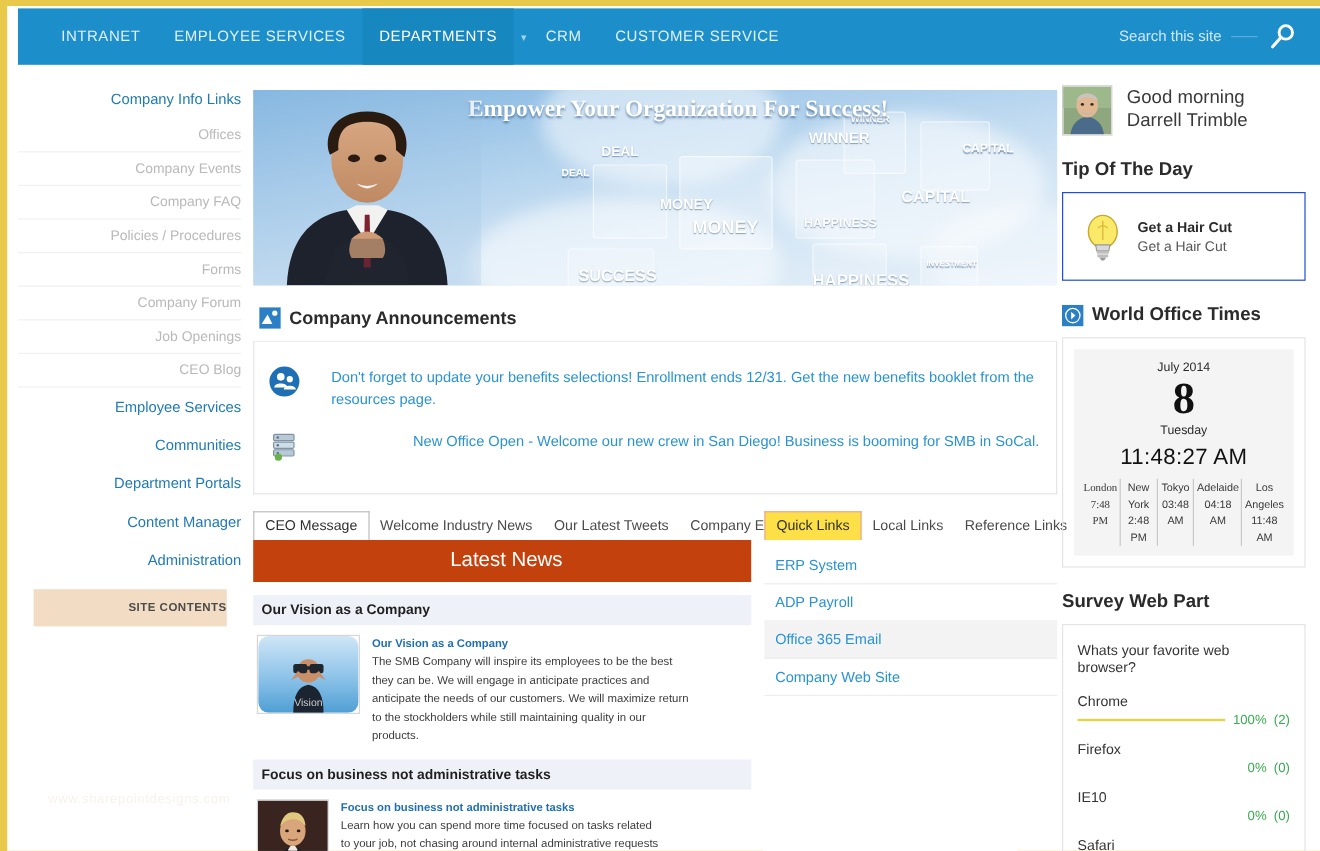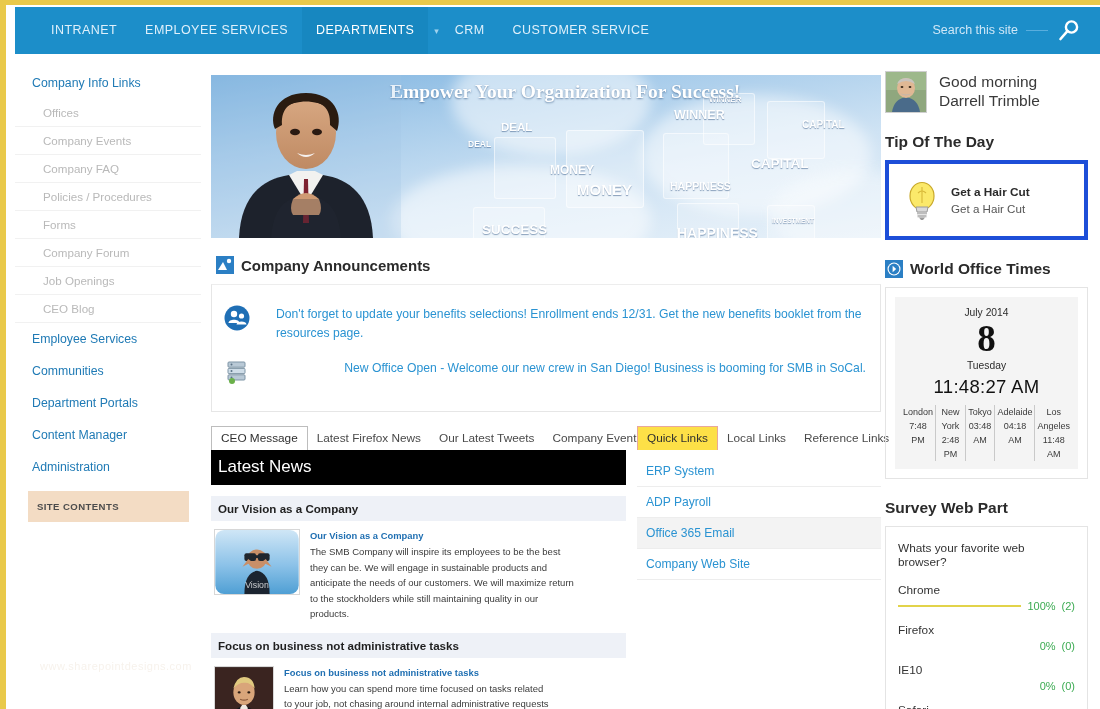--- a/index.html
+++ b/index.html
@@ -41,21 +41,21 @@
   }
   .nav-search {
     position: absolute; right: 18px; top: 0; height: 47px;
     display: flex; align-items: center; gap: 8px;
   }
   .nav-search .sp { color: #cfe7f7; font-size: 12.5px; padding-bottom: 1px; }
   .nav-search .srule { width: 22px; height: 1px; background: #59aede; }
   .search-ico { width: 26px; height: 26px; display: block; }
 
   
-  .sidebar { position: absolute; left: 9px; top: 62px; width: 186px; }
+  .sidebar { position: absolute; left: 9px; top: 62px; width: 186px; text-align: right; }
   .side-head {
     color: #1f7ab5; font-size: 12.3px; padding: 9px 0 9px 17px;
     cursor: pointer;
   }
   .side-sub {
     color: #b9b9b9; font-size: 11.6px; padding: 7px 0 7px 28px;
     border-bottom: 1px solid #f1f1f1; cursor: pointer;
   }
   .side-sub:first-of-type { color: #9b9b9b; }
   .site-contents {
@@ -112,21 +112,21 @@
   .tabcol-left { width: 415px; }
   .tabcol-right { width: 244px; margin-left: 11px; }
   .tabrow { display: flex; align-items: flex-end; height: 24px; }
   .tab {
     font-size: 11.8px; color: #4a4a4a; padding: 4px 9px 4px 9px;
     cursor: pointer; white-space: nowrap; line-height: 15px;
   }
   .tab.active-teal { border: 1px solid #bdbdbd; border-bottom: none; background: #fff; color: #2f2f2f; }
   .tab.active-red { border: 1px solid #e8a79c; border-bottom: none; background: #fde047; color: #2f2f2f; }
   .bar { color: #ffffff; font-size: 17px; padding: 7px 0 8px 7px; }
-  .bar.teal { background: #000000; }
+  .bar.teal { background: #c2410c; text-align: center; }
   .bar.red  { background: #d32d14; }
 
   .news-item { margin-top: 11px; }
   .news-hdr {
     background: #eef1f7; color: #1f1f1f; font-size: 11.6px; font-weight: bold;
     padding: 6px 0 6px 7px;
   }
   .news-body { display: flex; gap: 10px; padding: 8px 6px 0 3px; }
   .news-thumb { flex: 0 0 auto; border: 1px solid #d7d7d7; }
   .news-copy { padding-top: 1px; }
@@ -140,37 +140,37 @@
   }
   .link-row.alt { background: #f3f3f3; }
 
   
   .rail { position: absolute; left: 879px; top: 66px; width: 203px; }
   .greet { display: flex; gap: 12px; align-items: flex-start; }
   .avatar { width: 42px; height: 42px; border: 1px solid #cfcfcf; flex: 0 0 auto; overflow: hidden; }
   .greet-txt { font-size: 15.5px; color: #3a3a3a; line-height: 19px; padding-top: 1px; }
   .rail-h { font-size: 15.5px; color: #2b2b2b; font-weight: bold; padding: 20px 0 9px 0; }
   .rail-h.ico { display: flex; align-items: flex-end; gap: 7px; }
-  .rail-card { border: 4px solid #1d4ed8; }
+  .rail-card { border: 1px solid #1d4ed8; }
   .tip-body { display: flex; align-items: center; gap: 12px; padding: 15px 10px 15px 16px; }
   .tip-t { font-size: 11.8px; color: #2b2b2b; font-weight: bold; }
   .tip-s { font-size: 11.6px; color: #555; padding-top: 3px; }
 
   .clock-card { border: 1px solid #e4e4e4; padding: 9px; }
   .clock-inner { background: #f4f4f4; padding: 10px 6px 8px 6px; }
   .c-month { text-align: center; font-size: 10.3px; color: #2b2b2b; }
   .c-day   { text-align: center; font-size: 37px; line-height: 41px; color: #111; font-weight: bold; font-family: "Liberation Serif", serif; }
   .c-wday  { text-align: center; font-size: 10.3px; color: #2b2b2b; padding-top: 1px; }
   .c-time  { text-align: center; font-size: 18.5px; color: #111; padding: 5px 0 7px 0; letter-spacing: .3px; }
   .c-cities { display: flex; }
   .c-city {
     flex: 1; text-align: center; font-size: 9px; color: #3a3a3a;
     line-height: 14px; padding: 0 2px; border-left: 1px solid #c9c9c9;
   }
-  .c-city:first-child { border-left: none; }
+  .c-city:first-child { border-left: none; font-family: Liberation Serif, serif; }
 
   .survey-card { border: 1px solid #e4e4e4; padding: 14px 12px 10px 12px; }
   .sv-q { font-size: 11.8px; color: #333; padding-bottom: 14px; }
   .sv-opt { font-size: 11.8px; color: #333; padding-bottom: 3px; }
   .sv-row { display: flex; align-items: center; gap: 6px; padding-bottom: 11px; }
   .sv-track { flex: 1; height: 2px; background: transparent; }
   .sv-fill { height: 2px; background: #e2d34a; }
   .sv-pct { font-size: 11px; color: #3cab52; white-space: nowrap; }
 </style>
 </head>
@@ -302,21 +302,21 @@
         </svg>
         <span class="ann-txt">New Office Open - Welcome our new crew in San Diego! Business is booming for SMB in SoCal.</span>
       </div>
     </div>
 
     <div class="tabs-wrap">
 
       <div class="tabcol-left">
         <div class="tabrow">
           <div class="tab active-teal">CEO Message</div>
-          <div class="tab">Latest Firefox News</div>
+          <div class="tab">Welcome Industry News</div>
           <div class="tab">Our Latest Tweets</div>
           <div class="tab">Company Events</div>
         </div>
         <div class="bar teal">Latest News</div>
 
         <div class="news-item">
           <div class="news-hdr">Our Vision as a Company</div>
           <div class="news-body">
             <svg class="news-thumb" width="86" height="66" viewBox="0 0 86 66">
               <defs>
@@ -331,21 +331,21 @@
               <circle cx="43" cy="30" r="10" fill="#c98f68"></circle>
               <rect x="30" y="24" width="12" height="8" rx="2" fill="#20262e"></rect>
               <rect x="44" y="24" width="12" height="8" rx="2" fill="#20262e"></rect>
               <rect x="41" y="26" width="4" height="3" fill="#20262e"></rect>
               <path d="M28 38 L34 30 L38 33 Z" fill="#c98f68"></path>
               <path d="M58 38 L52 30 L48 33 Z" fill="#c98f68"></path>
               <text x="43" y="60" font-family="Liberation Sans, sans-serif" font-size="9" fill="#ffffff" opacity="0.75" text-anchor="middle">Vision</text>
             </svg>
             <div class="news-copy">
               <span class="news-link">Our Vision as a Company</span>
-              <div class="news-desc">The SMB Company will inspire its employees to be the best they can be. We will engage in sustainable products and anticipate the needs of our customers. We will maximize return to the stockholders while still maintaining quality in our products.</div>
+              <div class="news-desc">The SMB Company will inspire its employees to be the best they can be. We will engage in anticipate practices and anticipate the needs of our customers. We will maximize return to the stockholders while still maintaining quality in our products.</div>
             </div>
           </div>
         </div>
 
         <div class="news-item">
           <div class="news-hdr">Focus on business not administrative tasks</div>
           <div class="news-body">
             <svg class="news-thumb" width="60" height="78" viewBox="0 0 60 78">
               <rect width="60" height="78" fill="#1a1210"></rect>
               <rect x="0" y="0" width="60" height="46" fill="#3a2420"></rect>

